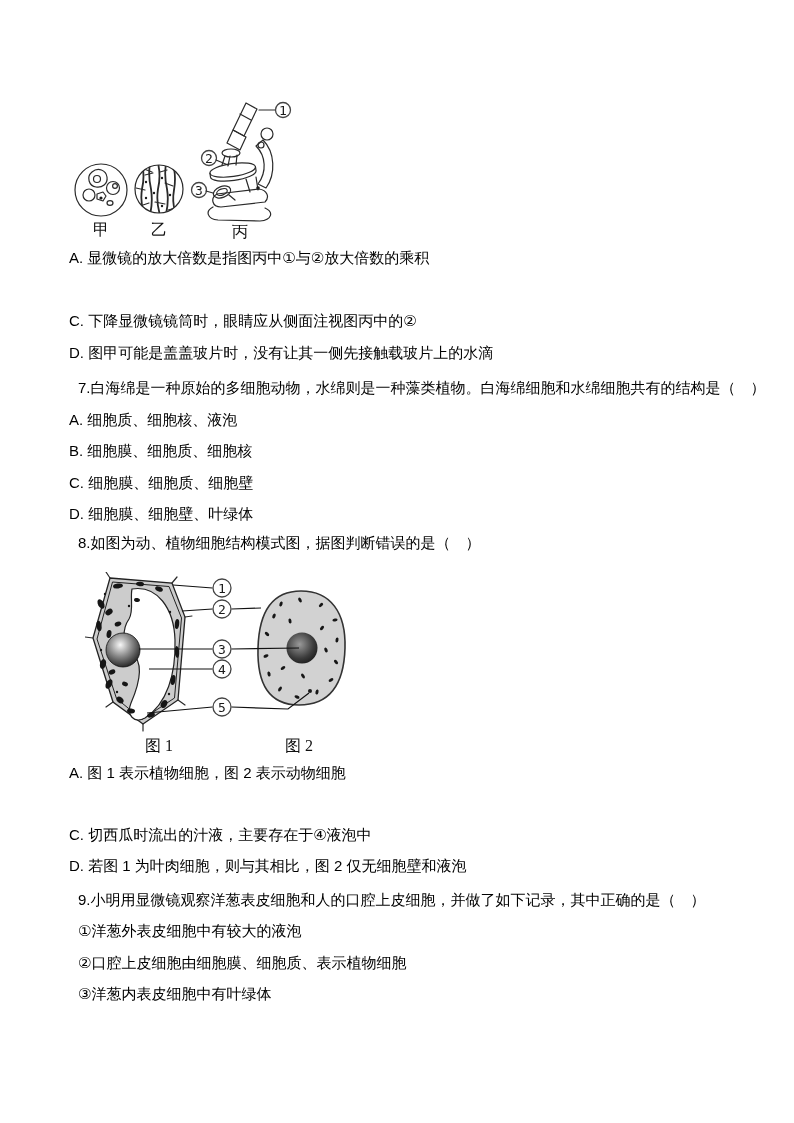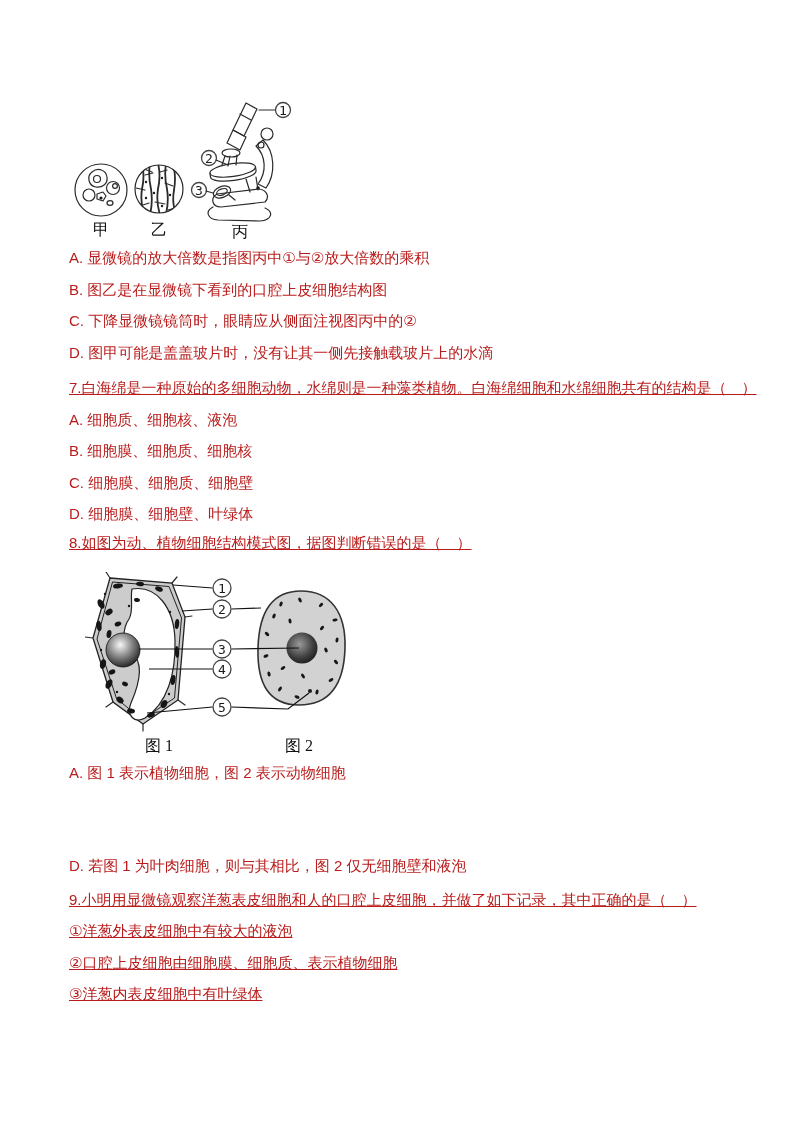--- a/index.html
+++ b/index.html
@@ -10,23 +10,23 @@
     background:#ffffff;
     overflow:hidden;
     font-family:"Liberation Sans","DejaVu Sans",sans-serif;
     color:#1a1a1a;
   }
   .line{
     position:absolute;
     font-size:15px;
     line-height:20px;
     white-space:nowrap;
-    color:#b91c1c;
+    color:#000000;
   }
-  .stem{left:69px;text-decoration:underline;}
+  .stem{left:78px;}
   .opt{left:69px;}
   svg .ln{fill:none;stroke:#2a2a2a;stroke-width:1.2;stroke-linecap:round;stroke-linejoin:round;}
   svg .ln2{fill:none;stroke:#2a2a2a;stroke-width:1.8;stroke-linecap:round;}
   svg .lnf{fill:#1a1a1a;stroke:none;}
   svg .callout-circle{fill:#fff;stroke:#444;stroke-width:1.3;}
   svg .callout-num{fill:#1a1a1a;font-size:13px;font-family:"DejaVu Sans Mono","Liberation Mono",monospace;text-anchor:middle;}
   svg .figlabel{fill:#111;font-size:16px;font-family:"Liberation Serif","DejaVu Serif",serif;text-anchor:middle;}
   svg .blob{fill:#161616;stroke:none;}
   svg .dot{fill:#161616;stroke:none;}
 </style>
@@ -112,21 +112,20 @@
       <path class="ln" d="M146,62 l12,5"></path>
 
       <circle cx="129" cy="92" r="7.5" class="callout-circle"></circle>
       <text x="129" y="96.5" class="callout-num">3</text>
       <path class="ln" d="M136,93 l7,2"></path>
     </g>
     <text x="170" y="139" class="figlabel">丙</text>
   </svg>
 
   <div class="line opt" style="top:248px">A. 显微镜的放大倍数是指图丙中①与②放大倍数的乘积</div>
-  <div class="line opt" style="top:280px">B. 图乙是在显微镜下看到的口腔上皮细胞结构图</div>
   <div class="line opt" style="top:343px">D. 图甲可能是盖盖玻片时，没有让其一侧先接触载玻片上的水滴</div>
   <div class="line opt" style="top:311px">C. 下降显微镜镜筒时，眼睛应从侧面注视图丙中的②</div>
 
   <div class="line stem" style="top:378px">7.白海绵是一种原始的多细胞动物，水绵则是一种藻类植物。白海绵细胞和水绵细胞共有的结构是（　）</div>
   <div class="line opt" style="top:410px">A. 细胞质、细胞核、液泡</div>
   <div class="line opt" style="top:473px">C. 细胞膜、细胞质、细胞壁</div>
   <div class="line opt" style="top:441px">B. 细胞膜、细胞质、细胞核</div>
   <div class="line opt" style="top:504px">D. 细胞膜、细胞壁、叶绿体</div>
 
   <div class="line stem" style="top:533px">8.如图为动、植物细胞结构模式图，据图判断错误的是（　）</div>
@@ -232,20 +231,21 @@
       <text x="137" y="101.5" class="callout-num">4</text>
       <circle cx="137" cy="135" r="9" class="callout-circle"></circle>
       <text x="137" y="139.5" class="callout-num">5</text>
     </g>
 
     <text x="74" y="179" class="figlabel">图 1</text>
     <text x="214" y="179" class="figlabel">图 2</text>
   </svg>
 
   <div class="line opt" style="top:763px">A. 图 1 表示植物细胞，图 2 表示动物细胞</div>
+  <div class="line opt" style="top:825px">C. 切西瓜时流出的汁液，主要存在于④液泡中</div>
   <div class="line opt" style="top:856px">D. 若图 1 为叶肉细胞，则与其相比，图 2 仅无细胞壁和液泡</div>
 
   <div class="line stem" style="top:890px">9.小明用显微镜观察洋葱表皮细胞和人的口腔上皮细胞，并做了如下记录，其中正确的是（　）</div>
   <div class="line stem" style="top:921px">①洋葱外表皮细胞中有较大的液泡</div>
   <div class="line stem" style="top:953px">②口腔上皮细胞由细胞膜、细胞质、表示植物细胞</div>
   <div class="line stem" style="top:984px">③洋葱内表皮细胞中有叶绿体</div>
 
 </div>
 
 </body></html>

